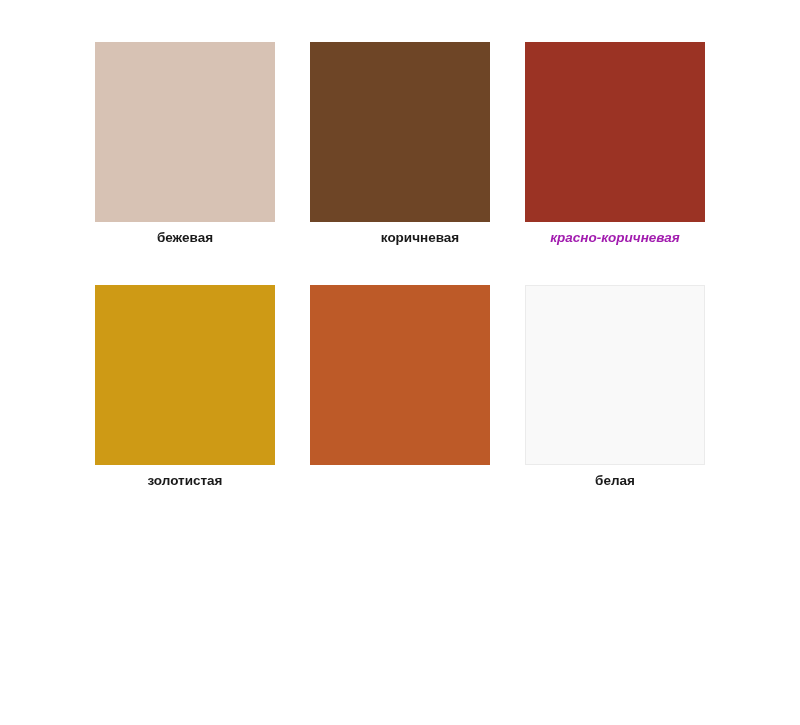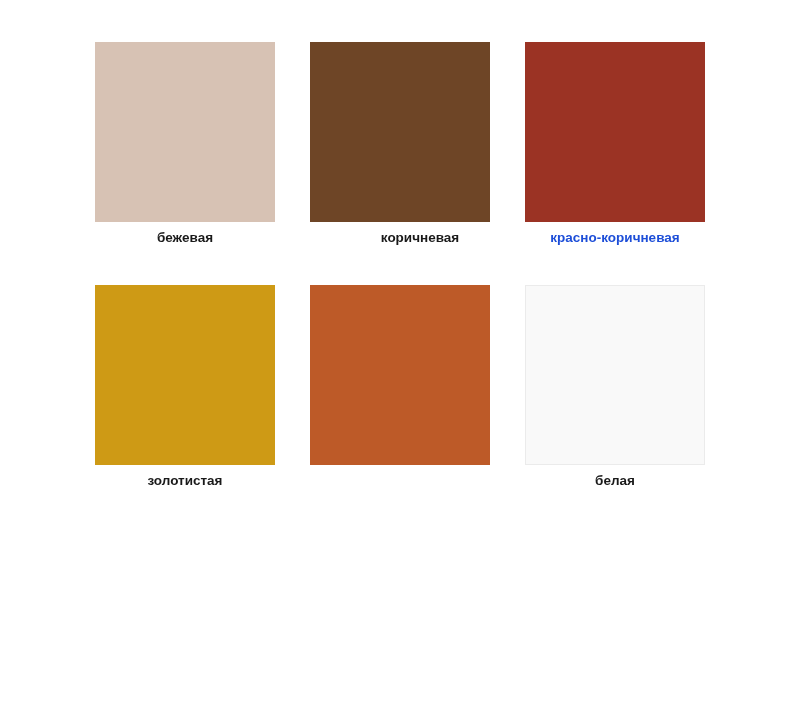--- a/index.html
+++ b/index.html
@@ -72,21 +72,21 @@
       <span class="swatch-label" style="color: rgb(26, 26, 26);">бежевая</span>
     </div>
 
     <div class="swatch-cell">
       <span class="swatch-chip" style="background-color:#6E4526;"></span>
       <span class="swatch-label" style="color: rgb(26, 26, 26); margin-left: 40px;">коричневая</span>
     </div>
 
     <div class="swatch-cell">
       <span class="swatch-chip" style="background-color:#9B3324;"></span>
-      <span class="swatch-label" style="color: #1d4ed8;">красно-коричневая</span>
+      <span class="swatch-label" style="color: #a21caf; font-style: italic;">красно-коричневая</span>
     </div>
 
 
     <div class="swatch-cell">
       <span class="swatch-chip" style="background-color:#CE9A15;"></span>
       <span class="swatch-label" style="color: rgb(26, 26, 26);">золотистая</span>
     </div>
 
     <div class="swatch-cell">
       <span class="swatch-chip" style="background-color:#BD5A28;"></span>

